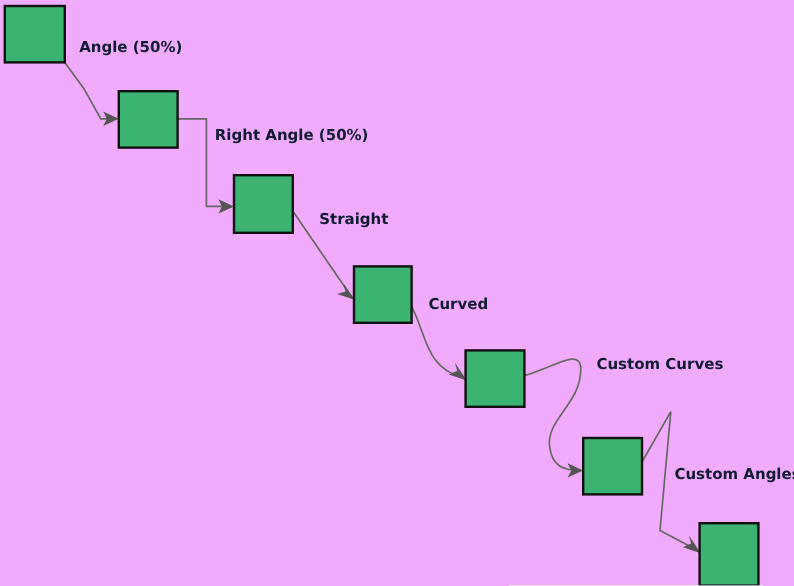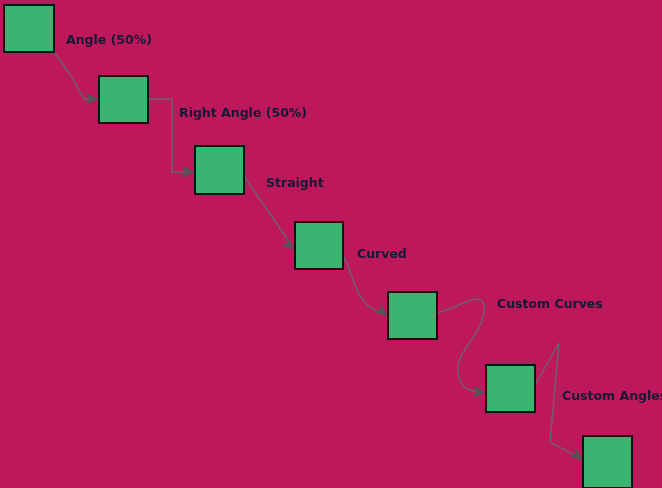--- a/index.html
+++ b/index.html
@@ -42,21 +42,21 @@
     font-family: "DejaVu Sans", sans-serif;
     font-size: 12.5px;
     font-weight: bold;
     fill: #121a33;
     dominant-baseline: middle;
   }
 </style>
 </head>
 <body>
 
-<div id="diagram-canvas" style="background: #be185d; text-decoration: underline;">
+<div id="diagram-canvas" style="background: #f0abfc; text-decoration: underline;">
   <svg viewBox="0 0 662 488" xmlns="http://www.w3.org/2000/svg">
 
     <g>
       <path class="edge-path" d="M 54,52 L 70,74 L 84,99 L 96,99" stroke="#666666"></path>
       <polygon class="edge-arrow" points="99,99 86,93 89,99 86,105"></polygon>
     </g>
 
     <g>
       <path class="edge-path" d="M 148,99 L 172,99 L 172,172 L 192,172" stroke="#666666"></path>
       <polygon class="edge-arrow" points="195,172 182,166 185,172 182,178"></polygon>

